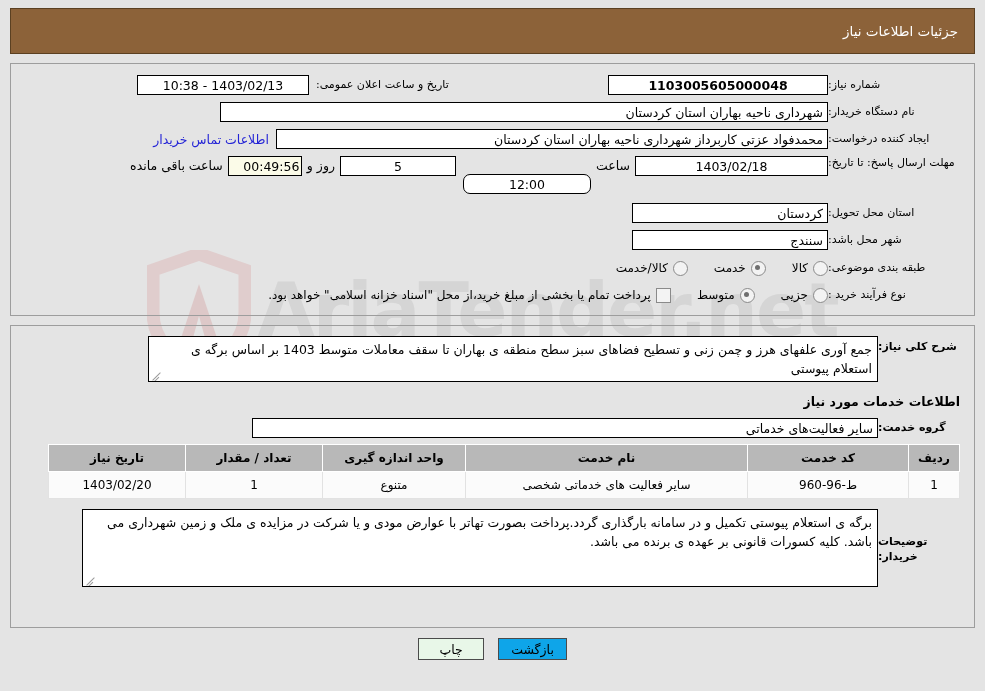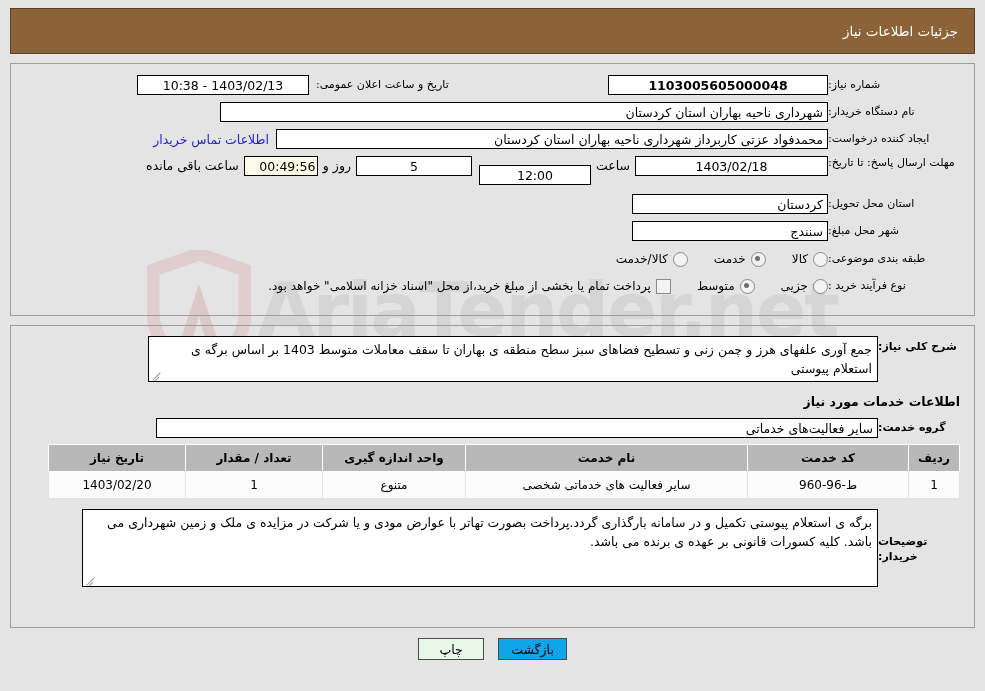--- a/index.html
+++ b/index.html
@@ -292,35 +292,35 @@
       <div class="lbl lbl-w140">ایجاد کننده درخواست:</div>
       <div class="fld start" style="width:552px;">محمدفواد عزتی کاربرداز شهرداری ناحیه بهاران استان کردستان</div>
       <div class="spacer-s"></div>
       <a class="link">اطلاعات تماس خریدار</a>
     </div>
 
     <div class="row" style="align-items:flex-start;">
       <div class="lbl lbl-w140" style="padding-top:1px;">مهلت ارسال پاسخ: تا تاریخ:</div>
       <div class="fld center" style="width:193px;margin-top:1px;">1403/02/18</div>
       <div class="mini-lbl" style="padding-top:3px;">ساعت</div>
-      <div class="fld center" style="width:112px;margin-top:10px;">12:00</div>
+      <div class="fld center" style="width:128px;margin-top:19px;border-radius:7px;">12:00</div>
       <div class="spacer-s"></div>
       <div class="fld center" style="width:116px;margin-top:1px;">5</div>
       <div class="mini-lbl" style="padding-top:3px;">روز و</div>
       <div class="fld cream" style="width:74px;margin-top:1px;padding-left:17px;">00:49:56</div>
       <div class="mini-lbl" style="padding-top:3px;">ساعت باقی مانده</div>
     </div>
 
     <div class="row" style="margin-top:8px;">
       <div class="lbl lbl-w140">استان محل تحویل:</div>
       <div class="fld start" style="width:196px;">کردستان</div>
     </div>
 
     <div class="row">
-      <div class="lbl lbl-w140">شهر محل مبلغ:</div>
+      <div class="lbl lbl-w140">شهر محل باشد:</div>
       <div class="fld start" style="width:196px;">سنندج</div>
     </div>
 
     <div class="row" style="margin-top:6px;">
       <div class="lbl lbl-w140">طبقه بندی موضوعی:</div>
       <div class="opt">
         <span class="radio"></span>
         <span class="otxt">کالا</span>
       </div>
       <div class="opt">
@@ -356,21 +356,21 @@
       <div class="lbl" style="width:82px;font-weight:bold;padding-top:4px;">شرح کلی نیاز:</div>
       <div class="tbox" style="width:730px;height:46px;">جمع آوری علفهای هرز و چمن زنی و تسطیح فضاهای سبز سطح منطقه ی بهاران تا سقف معاملات متوسط 1403 بر اساس برگه ی استعلام پیوستی
         <span class="grip"></span>
       </div>
     </div>
 
     <div class="section-head">اطلاعات خدمات مورد نیاز</div>
 
     <div class="row">
       <div class="lbl" style="width:82px;font-weight:bold;">گروه خدمت:</div>
-      <div class="fld start" style="width:722px;">سایر فعالیت‌های خدماتی</div>
+      <div class="fld start" style="width:626px;">سایر فعالیت‌های خدماتی</div>
     </div>
 
     <table class="data">
       <thead>
         <tr>
           <th style="width:38px;">ردیف</th>
           <th style="width:148px;">کد خدمت</th>
           <th>نام خدمت</th>
           <th style="width:130px;">واحد اندازه گیری</th>
           <th style="width:124px;">تعداد / مقدار</th>

